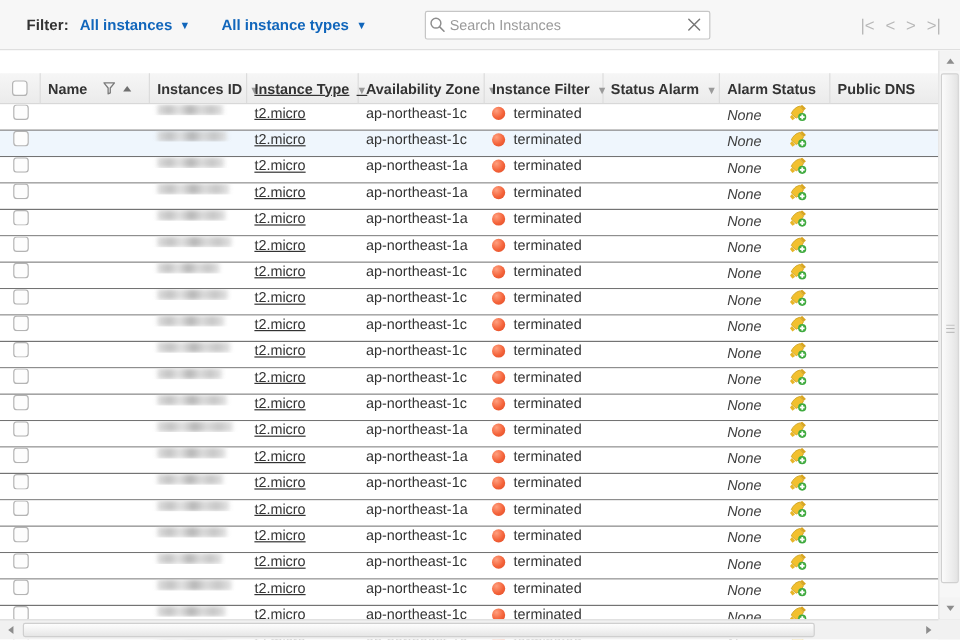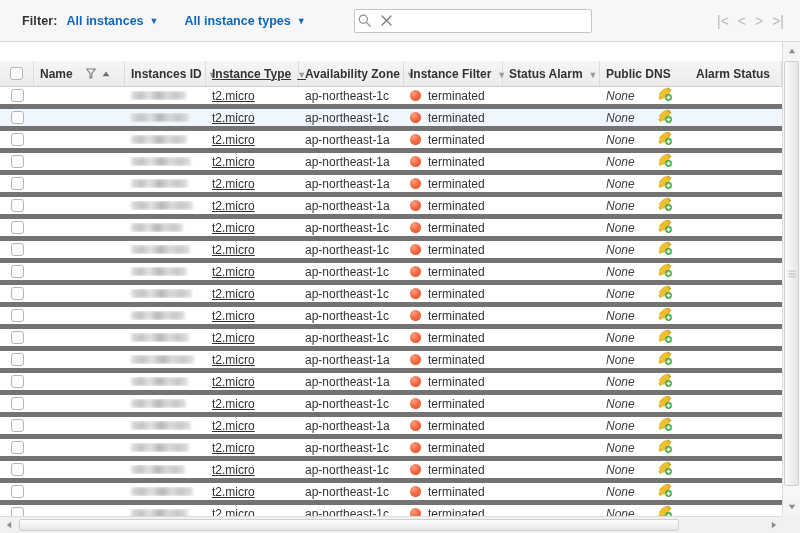--- a/index.html
+++ b/index.html
@@ -167,22 +167,22 @@
   .c-alarm{ width: 92px;  flex: none; }
   .c-dns  { width: 90px;  flex: none; }
 
   .rows {
     position: relative;
     width: 782px;
   }
   .row {
     display: flex;
     height: 22px;
-    align-items: center;
-    border-bottom: 5px solid #737373;
+    align-items: flex-start;
+    border-bottom: 1px solid #737373;
     background: #fff;
     cursor: pointer;
   }
   .row.hl { background: #eff6fd; }
   .row .cell {
     display: flex;
     align-items: center;
     font-size: 12px;
     color: #333;
     padding: 0 6px;
@@ -318,20 +318,21 @@
       <span class="caret">▼</span>
     </span>
 
     <div class="search-wrap">
       <span class="search-icon">
         <svg width="13" height="13" viewBox="0 0 13 13">
           <circle cx="5.3" cy="5.3" r="4.1" fill="none" stroke="#8d8d8d" stroke-width="1.2"></circle>
           <line x1="8.4" y1="8.4" x2="12" y2="12" stroke="#8d8d8d" stroke-width="1.3" stroke-linecap="round"></line>
         </svg>
       </span>
+      <input class="search-input" type="text" placeholder="Search Instances" style="">
       <span class="search-clear">
         <svg width="11" height="11" viewBox="0 0 11 11">
           <line x1="1" y1="1" x2="10" y2="10" stroke="#777" stroke-width="1.25" stroke-linecap="round"></line>
           <line x1="10" y1="1" x2="1" y2="10" stroke="#777" stroke-width="1.25" stroke-linecap="round"></line>
         </svg>
       </span>
     </div>
 
     <div class="pager">
       <span class="pg-btn">|&lt;</span>
@@ -380,26 +381,26 @@
       <div class="cell c-state">
         <span>Instance Filter</span>
         <span class="hcaret">▼</span>
       </div>
 
       <div class="cell c-sc">
         <span>Status Alarm</span>
         <span class="hcaret">▼</span>
       </div>
 
+      <div class="cell c-alarm">
+        <span>Alarm Status</span>
+      </div>
+
       <div class="cell c-dns last">
         <span>Public DNS</span>
-      </div>
-
-      <div class="cell c-alarm">
-        <span>Alarm Status</span>
       </div>
     </div>
 
     <div class="rows" id="rows-container">
         <div class="row">
           <div class="cell cb c-cb">
             <span class="chk"></span>
           </div>
           <div class="cell c-name"></div>
           <div class="cell c-id">

